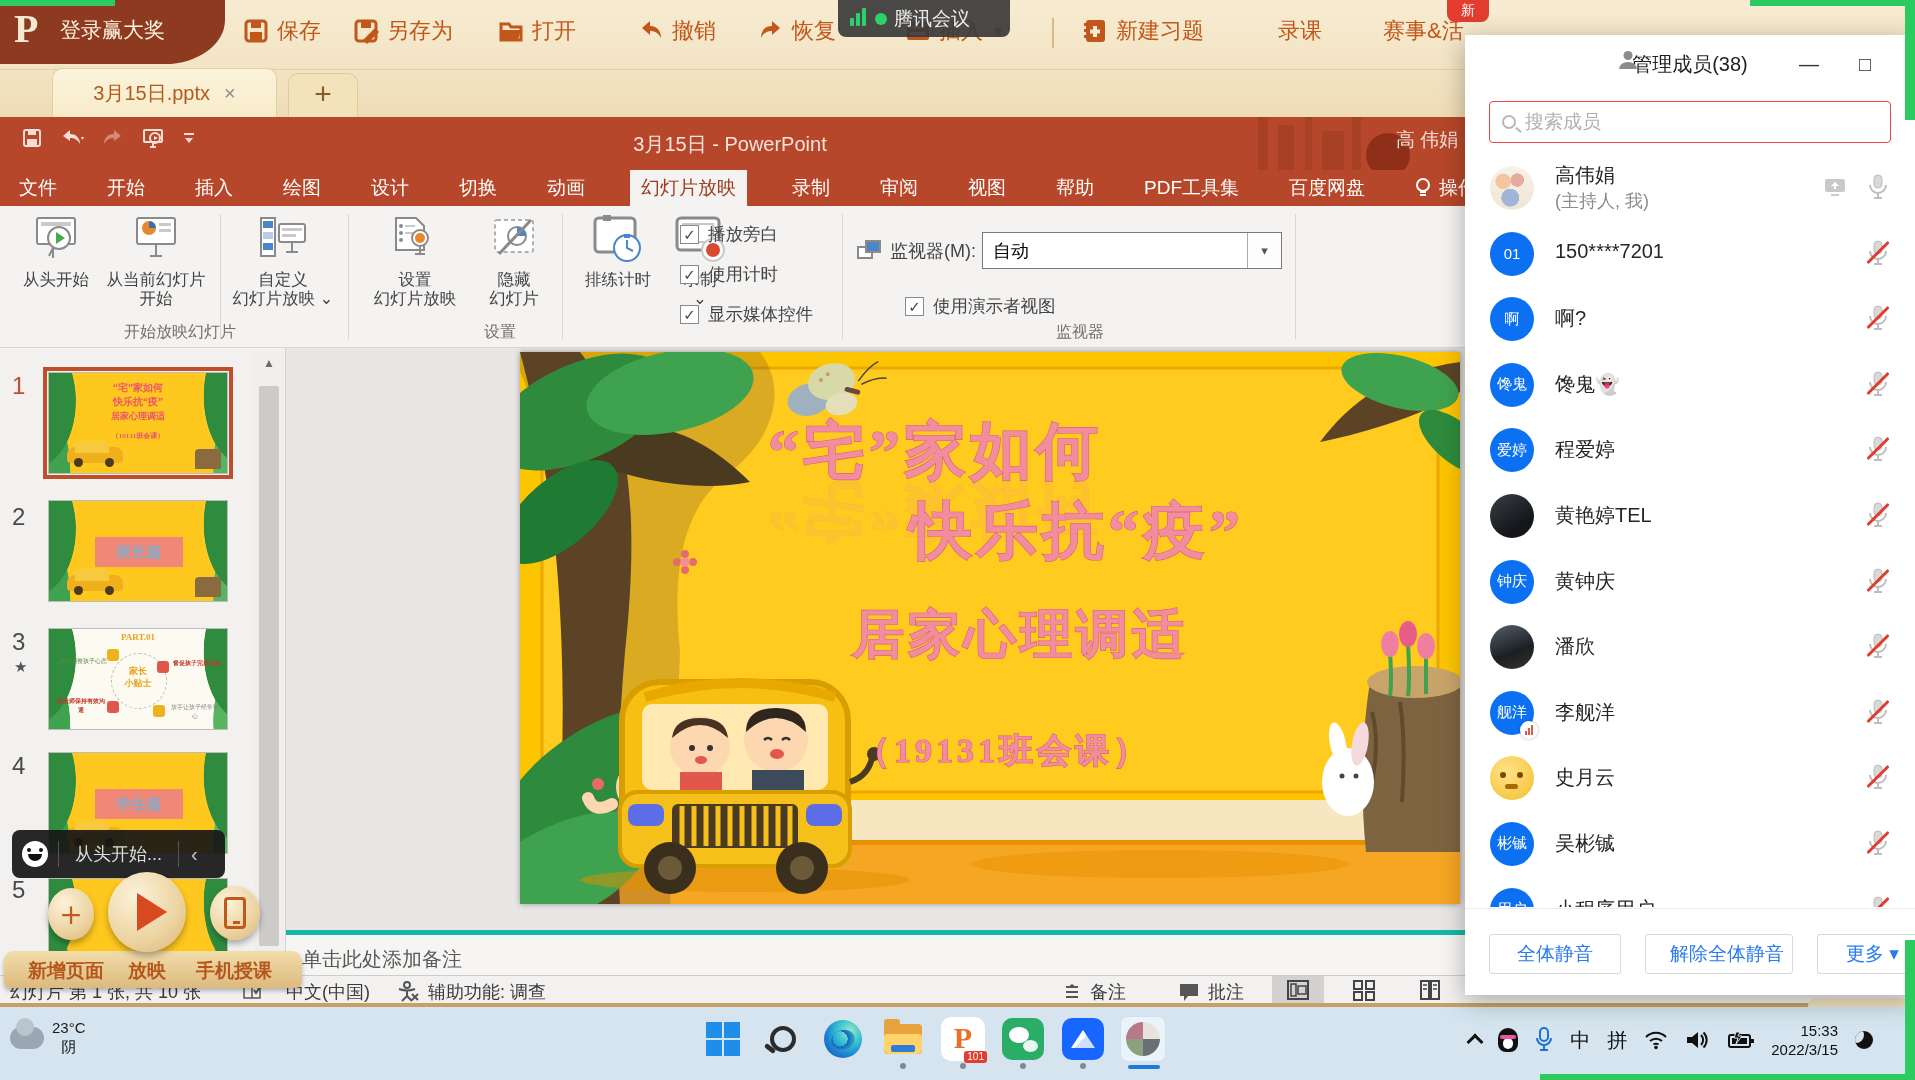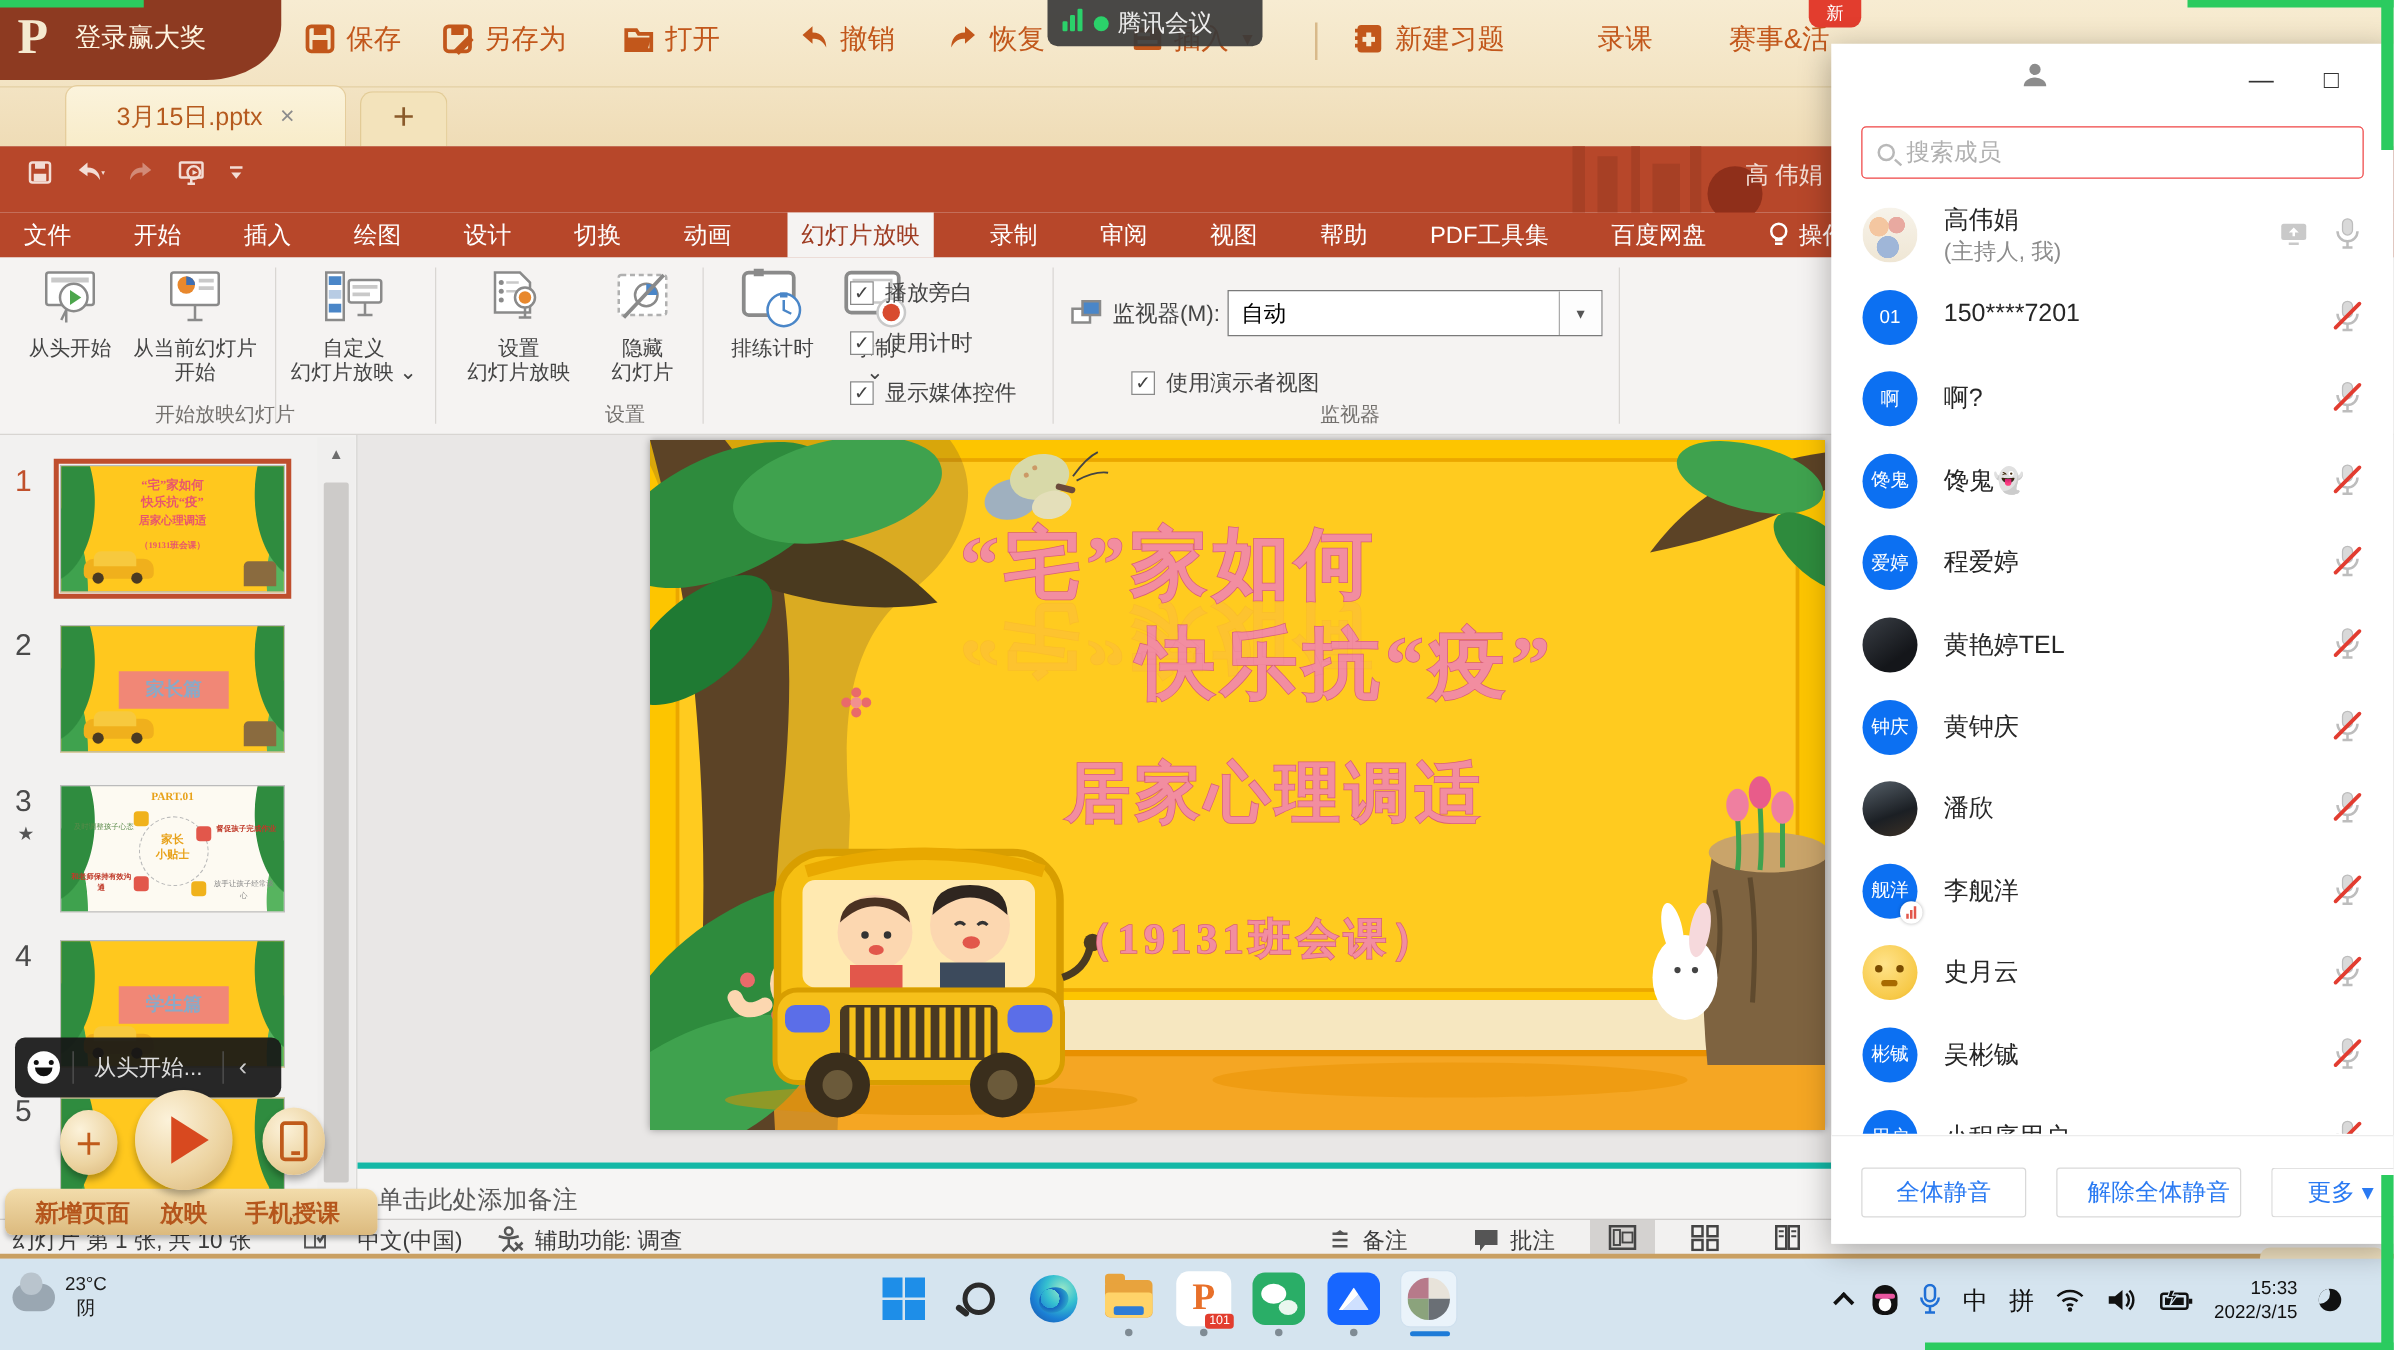--- a/index.html
+++ b/index.html
@@ -366,20 +366,21 @@
           <rect x="2" y="3" width="18" height="12" rx="1" fill="none" stroke="#f3ddd5" stroke-width="2"></rect>
           <circle cx="13" cy="11" r="5" fill="none" stroke="#f3ddd5" stroke-width="2"></circle>
           <path d="M12 9 l4 2 -4 2 z" fill="#f3ddd5"></path>
           <path d="M11 16 l0 4 M8 20 l6 0" stroke="#f3ddd5" stroke-width="2"></path>
         </svg>
     <svg width="14" height="18" viewBox="0 0 14 18">
           <rect x="2" y="4" width="10" height="2" fill="#f3ddd5"></rect>
           <path d="M3 9 l8 0 -4 5 z" fill="#f3ddd5"></path>
         </svg>
   </div>
+  <div class="wtitle">3月15日  -  PowerPoint</div>
   <div class="acct-av"></div>
   <div class="acct">高 伟娟</div>
 </div>
 
 <div id="ribbon-tabs" class="abs">
 
     <div class="rtab">
         <span>文件</span>
       </div>
 
@@ -825,20 +826,21 @@
 <div class="shelf-lbl" style="left:28px;">新增页面</div>
 <div class="shelf-lbl" style="left:128px;">放映</div>
 <div class="shelf-lbl" style="left:196px;">手机授课</div>
 
 <div id="panel" class="abs">
   <div id="panel-head">
     <svg class="person" width="22" height="22" viewBox="0 0 22 22">
           <circle cx="11" cy="6.5" r="4.5" fill="#8c8c8c"></circle>
           <path d="M2 20 a9 7 0 0 1 18 0 z" fill="#8c8c8c"></path>
         </svg>
+    <div class="ptitle">管理成员(38)</div>
     <span class="winbtn" style="right:96px;">—</span>
     <span class="winbtn" style="right:44px;">□</span>
   </div>
   <div id="search">
     <span class="mag"></span>
     <span class="sph">搜索成员</span>
   </div>
   <div id="mlist">
 
       <div class="mrow host">

